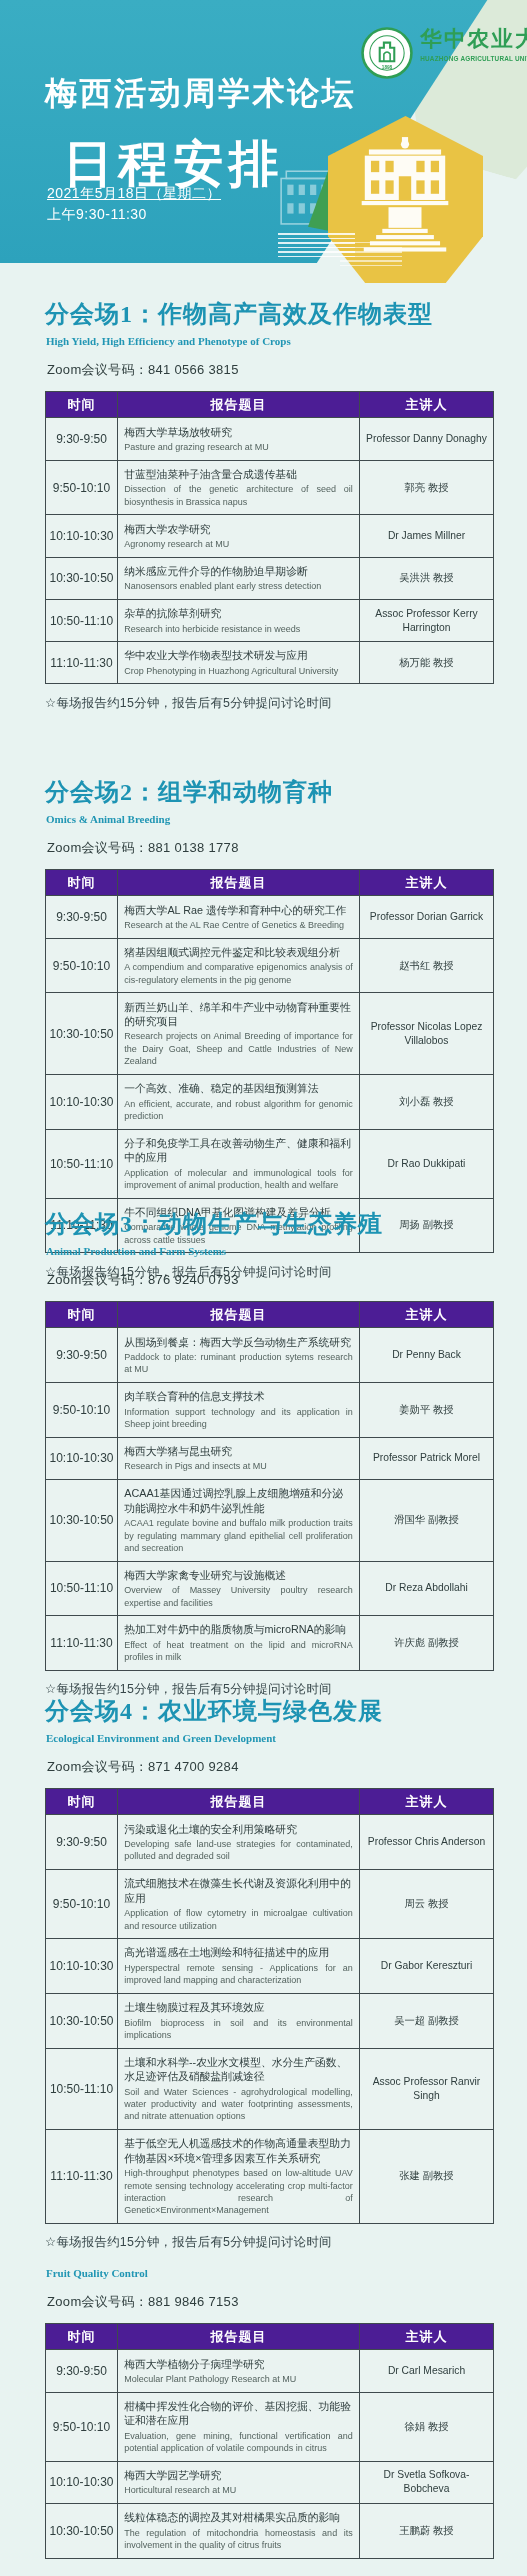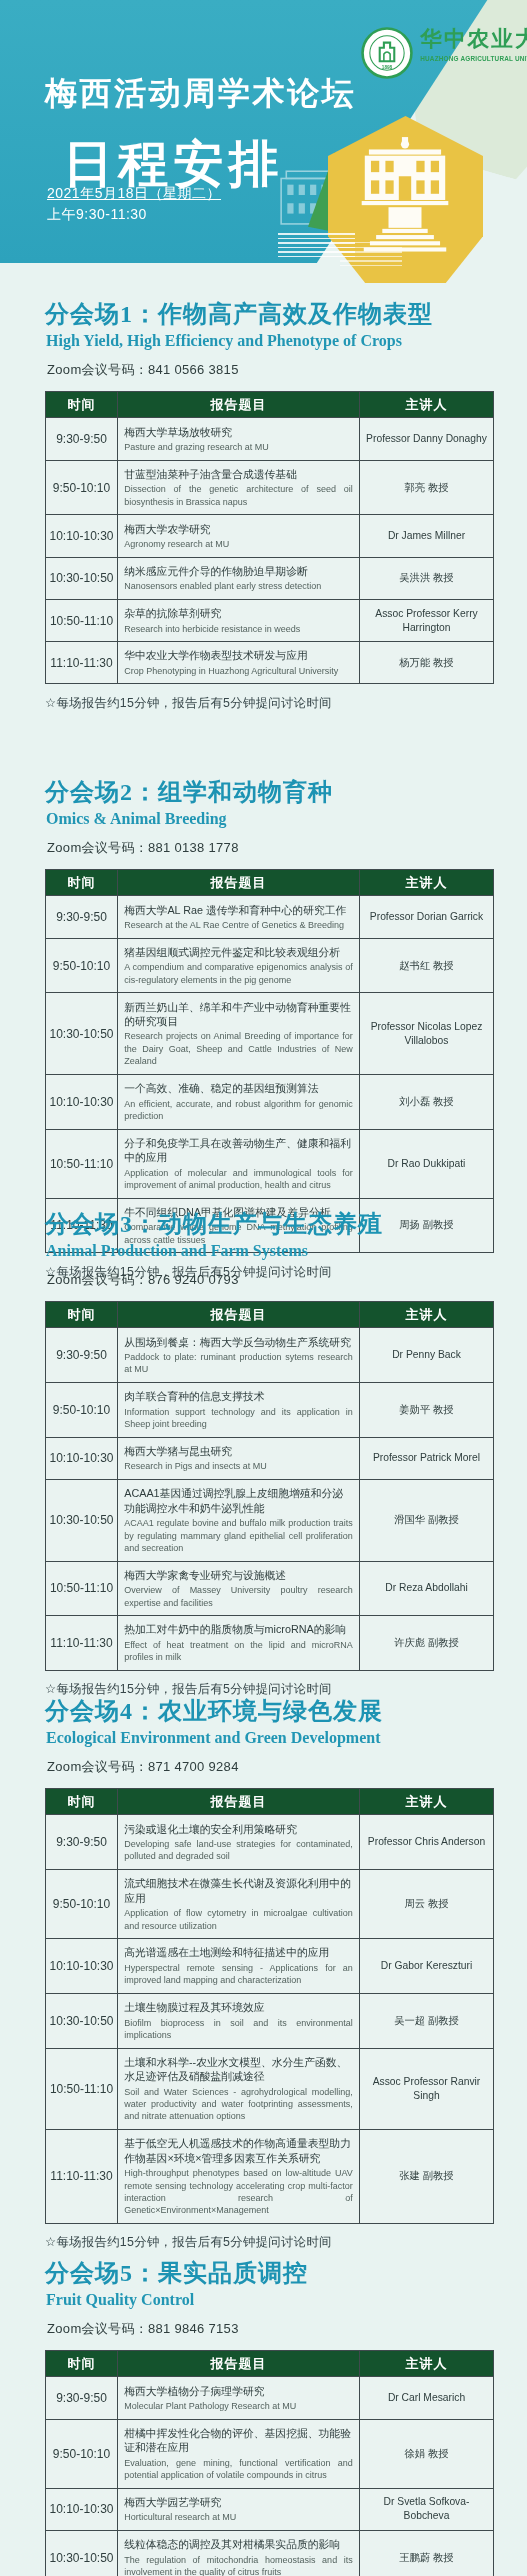--- a/index.html
+++ b/index.html
@@ -39,25 +39,25 @@
   
   .session{position:absolute;left:45px;width:449px;}
   .session:nth-of-type(1){top:301px;}
   .session:nth-of-type(2){top:743px;margin-top:36px;}
   .session:nth-of-type(3){top:1211px;}
   .session:nth-of-type(4){top:1698px;}
   .session:nth-of-type(5){top:2260px;}
   .s-title-cn{font-family:"Liberation Serif","DejaVu Serif",serif;font-weight:700;
     font-size:24px;line-height:27px;color:#1d93b3;letter-spacing:1px;margin:0;}
   .s-title-en{font-family:"Liberation Serif","DejaVu Serif",serif;font-weight:700;
-    font-size:16px;line-height:14.4px;color:#2196b4;margin:6.2px 0 0 1px;}
+    font-size:11px;line-height:14.4px;color:#2196b4;margin:6.2px 0 0 1px;}
   .s-zoom{font-size:13px;color:#2f3e3e;margin:12.4px 0 0 2.1px;letter-spacing:0.3px;}
   table.schedule{width:100%;border-collapse:collapse;margin-top:12.4px;
     border:1px solid #3f4a4d;table-layout:fixed;}
-  table.schedule th{background:#14532d;color:#ffffff;font-size:13px;font-weight:700;
+  table.schedule th{background:#4c1d95;color:#ffffff;font-size:13px;font-weight:700;
     height:23px;border:0.5px solid #3f4a4d;letter-spacing:1px;}
   table.schedule td{border:0.5px solid #3f4a4d;background:#eaf3f1;vertical-align:middle;}
   col.c-time{width:72px;} col.c-title{width:242px;} col.c-speaker{width:134px;}
   td.time{font-size:12px;color:#2f3e3e;text-align:center;}
   td.titlecell{padding:6.2px 6.2px;}
   td.titlecell .cn{font-size:10.8px;line-height:14.4px;color:#2f3e3e;font-weight:500;}
   td.titlecell .en{font-size:9px;line-height:12.4px;color:#54635f;margin-top:2.1px;
     text-align:justify;}
   td.speaker{font-size:10.3px;color:#2f3e3e;text-align:center;padding:3.1px 5.2px;line-height:14px;}
   .s-note{font-size:12.4px;color:#37474a;margin-top:10.3px;letter-spacing:0.3px;}
@@ -261,21 +261,21 @@
               <td class="titlecell">
                 <div class="cn">一个高效、准确、稳定的基因组预测算法</div>
                 <div class="en">An efficient, accurate, and robust algorithm for genomic prediction</div>
               </td>
               <td class="speaker">刘小磊 教授</td>
             </tr>
             <tr>
               <td class="time">10:50-11:10</td>
               <td class="titlecell">
                 <div class="cn">分子和免疫学工具在改善动物生产、健康和福利中的应用</div>
-                <div class="en">Application of molecular and immunological tools for improvement of animal production, health and citrus</div>
+                <div class="en">Application of molecular and immunological tools for improvement of animal production, health and welfare</div>
               </td>
               <td class="speaker">Dr Rao Dukkipati</td>
             </tr>
             <tr>
               <td class="time">11:10-11:30</td>
               <td class="titlecell">
                 <div class="cn">牛不同组织DNA甲基化图谱构建及差异分析</div>
                 <div class="en">Comparative whole genome DNA methylation profiling across cattle tissues</div>
               </td>
               <td class="speaker">周扬 副教授</td>
@@ -418,21 +418,20 @@
                 <div class="cn">基于低空无人机遥感技术的作物高通量表型助力作物基因×环境×管理多因素互作关系研究</div>
                 <div class="en">High-throughput phenotypes based on low-altitude UAV remote sensing technology accelerating crop multi-factor interaction research of Genetic×Environment×Management</div>
               </td>
               <td class="speaker">张建 副教授</td>
             </tr>
           </tbody>
         </table>
         <div class="s-note">☆每场报告约15分钟，报告后有5分钟提问讨论时间</div>
       </section>
       <section class="session">
-        <h2 class="s-title-cn">分会场5：果实品质调控</h2>
         <h3 class="s-title-en">Fruit Quality Control</h3>
         <div class="s-zoom">Zoom会议号码：881 9846 7153</div>
         <table class="schedule">
           <colgroup>
             <col class="c-time">
             <col class="c-title">
             <col class="c-speaker">
           </colgroup>
           <thead>
             <tr>

